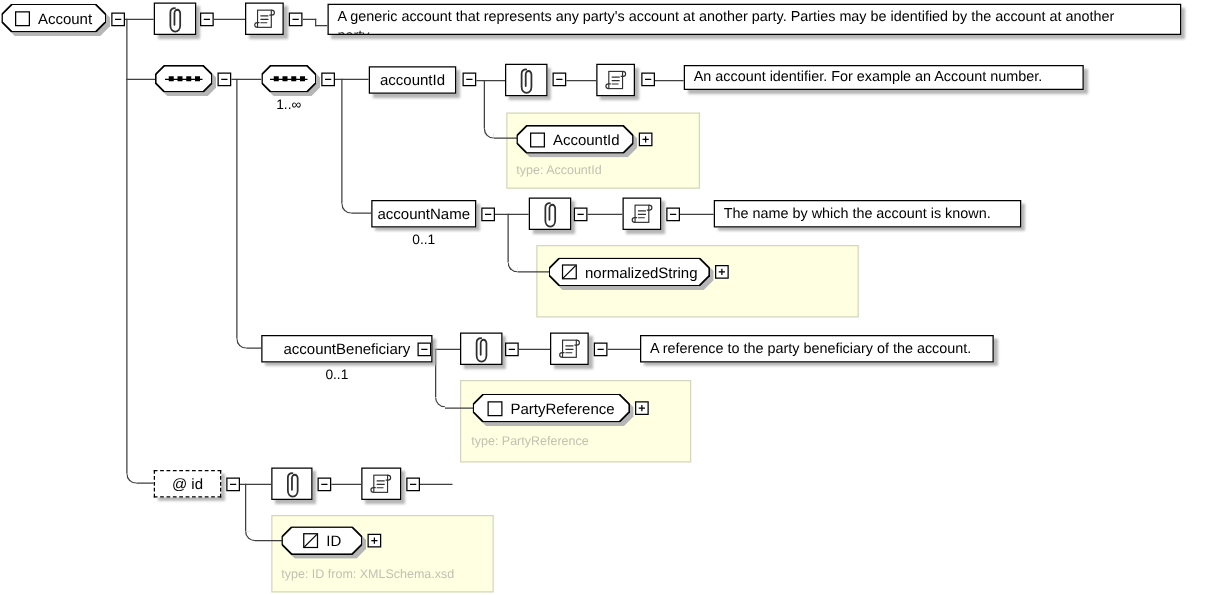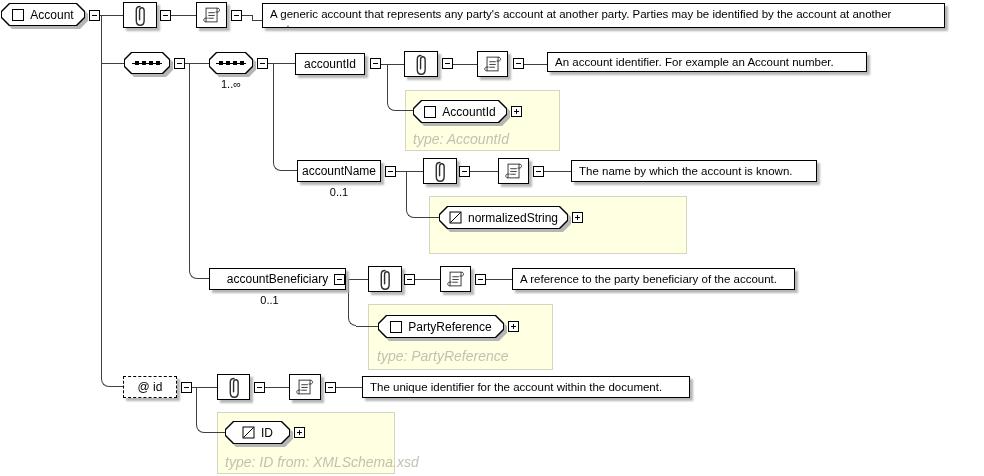--- a/index.html
+++ b/index.html
@@ -37,21 +37,21 @@
   .tog .v{position:absolute;left:4px;top:2px;width:1px;height:5px;background:#000;}
 
   
   .hline{position:absolute;height:1px;background:#3f3f3f;}
   .vline{position:absolute;width:1px;background:#3f3f3f;}
   .elbow{position:absolute;width:8px;height:8px;border-left:1px solid #3f3f3f;
          border-bottom:1px solid #3f3f3f;border-bottom-left-radius:8px;box-sizing:border-box;}
 
   
   .panel{position:absolute;background:#ffffe1;border:1px solid #d6d6c0;box-sizing:border-box;}
-  .typenote{position:absolute;font-size:14px;color:#c2c2b2;white-space:nowrap;font-style:italic;}
+  .typenote{position:absolute;font-size:10px;color:#c2c2b2;white-space:nowrap;}
 
   .card{position:absolute;font-size:11px;text-align:center;}
 
   
   .sqicon{width:12px;height:12px;border:1px solid #000;background:#fff;display:inline-block;
           box-sizing:border-box;flex:0 0 auto;}
   svg.glyph{display:block;}
 </style>
 </head>
 <body>
@@ -349,21 +349,20 @@
       <path d="M17.5 4.5 C19.2 4.5 20.2 5.4 20.2 6.7 C20.2 8 19.2 8.8 17.9 8.8 H15.8" fill="none" stroke="#2f2f2f"></path>
       <path d="M5.5 19.5 C3.9 19.5 3 18.6 3 17.4 C3 16.2 3.9 15.4 5.2 15.4 H7.2" fill="none" stroke="#2f2f2f"></path>
       <line x1="8" y1="9.5" x2="15" y2="9.5" stroke="#2f2f2f"></line>
       <line x1="8" y1="12.5" x2="15" y2="12.5" stroke="#2f2f2f"></line>
       <line x1="8" y1="15.5" x2="14" y2="15.5" stroke="#2f2f2f"></line>
     </svg>
   </div>
   <div class="tog" style="left:325px;top:382px">
       <span class="h"></span>
     </div>
-  <div class="docbox" style="left:362px;top:376px;width:328px;height:22px">The unique identifier for the account within the document.</div>
 
   <div class="oct" style="left:225px;top:421px;width:65px;height:23px">
     <div class="sh"></div>
       <div class="bd"></div>
       <div class="fl"></div>
     <div class="ct">
       <svg class="glyph" width="13" height="13" viewBox="0 0 13 13">
         <rect x="1" y="1" width="11" height="11" fill="#fff" stroke="#000"></rect>
         <line x1="1.5" y1="11.5" x2="11.5" y2="1.5" stroke="#000"></line>
       </svg>

